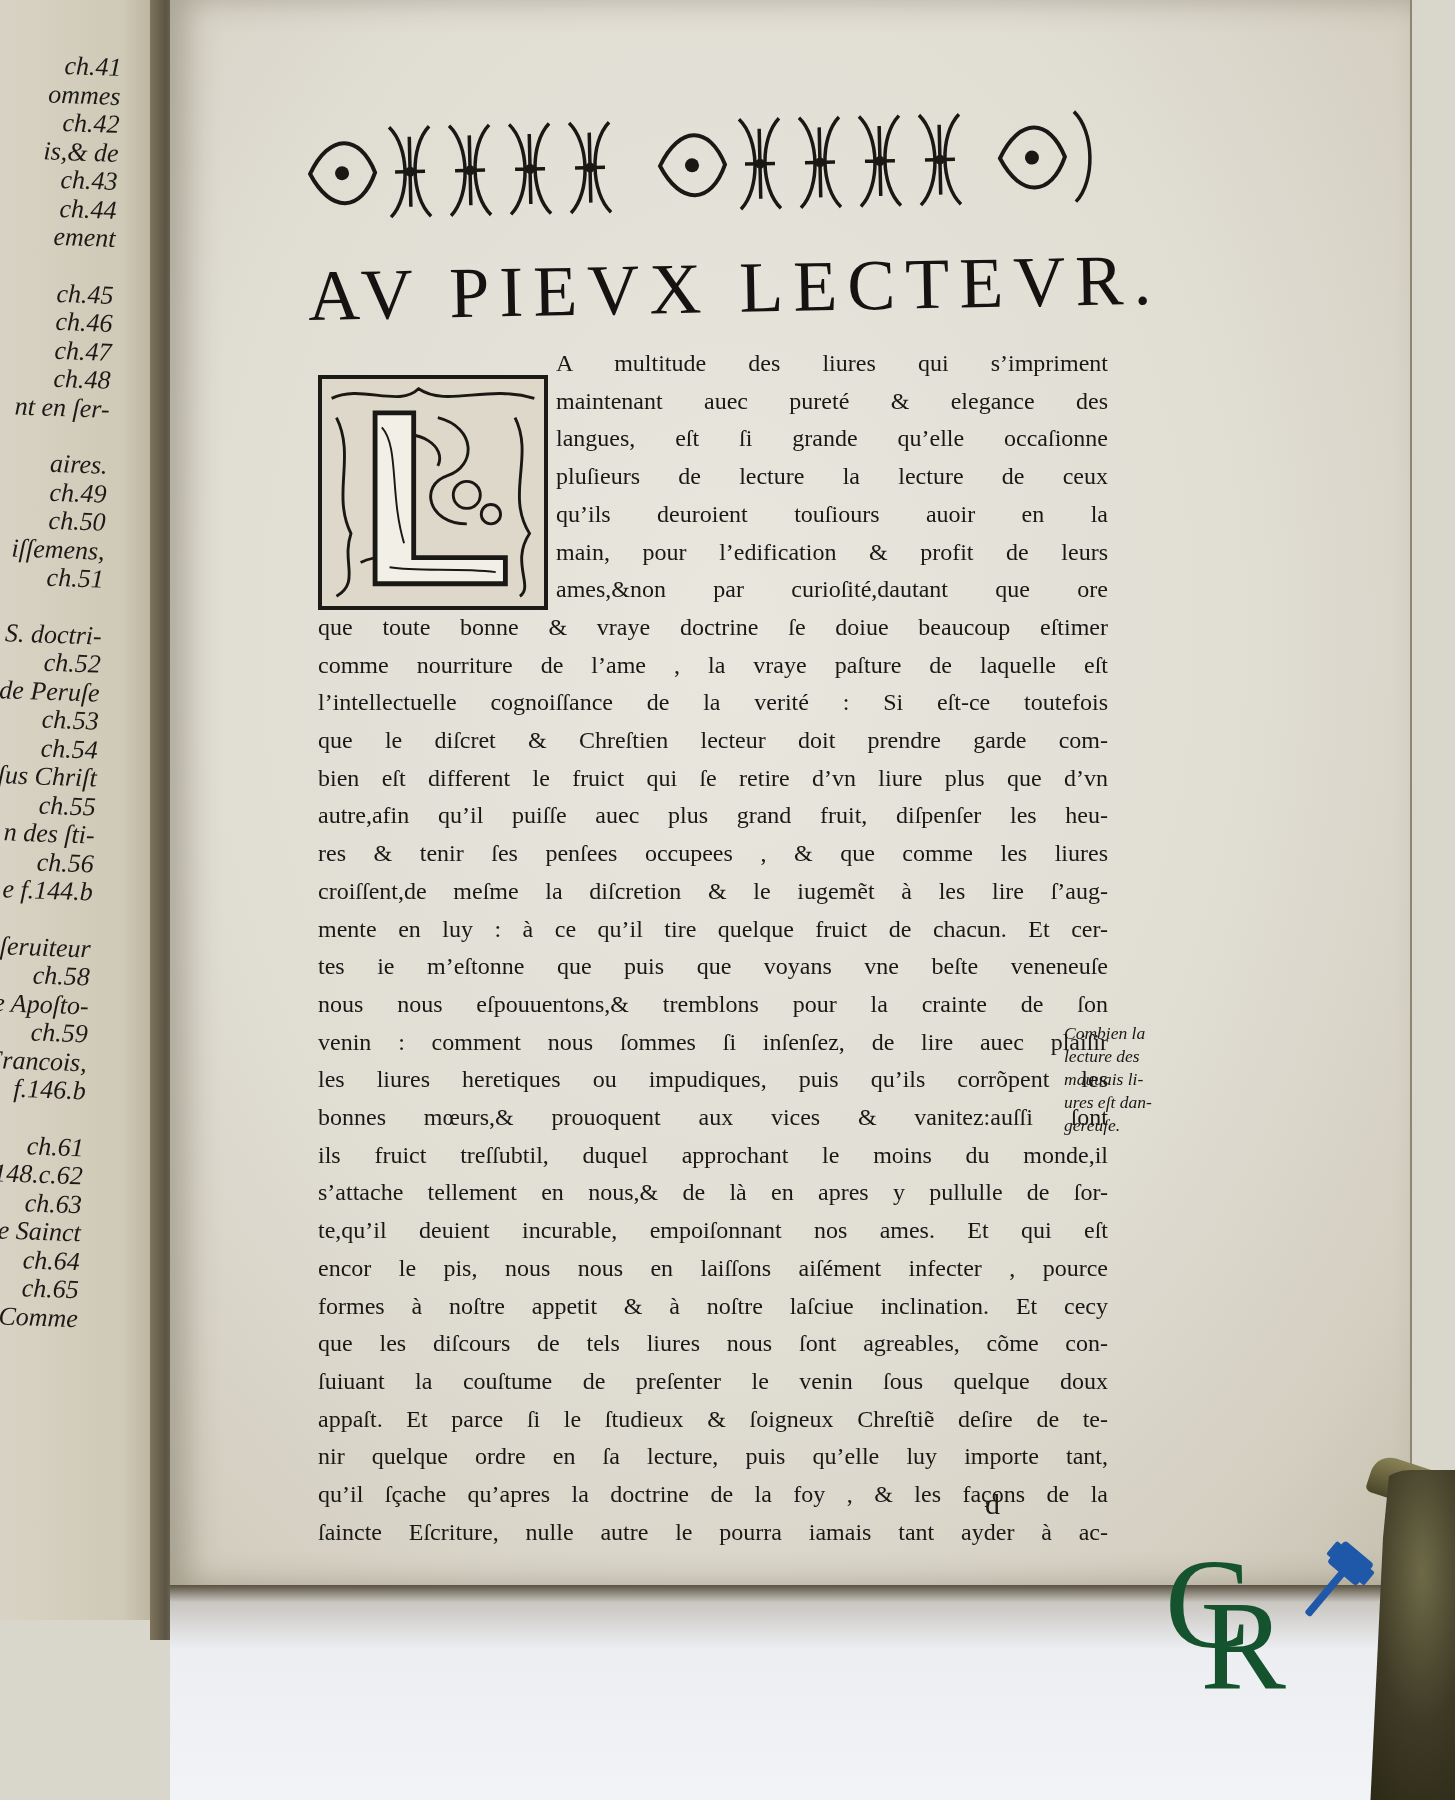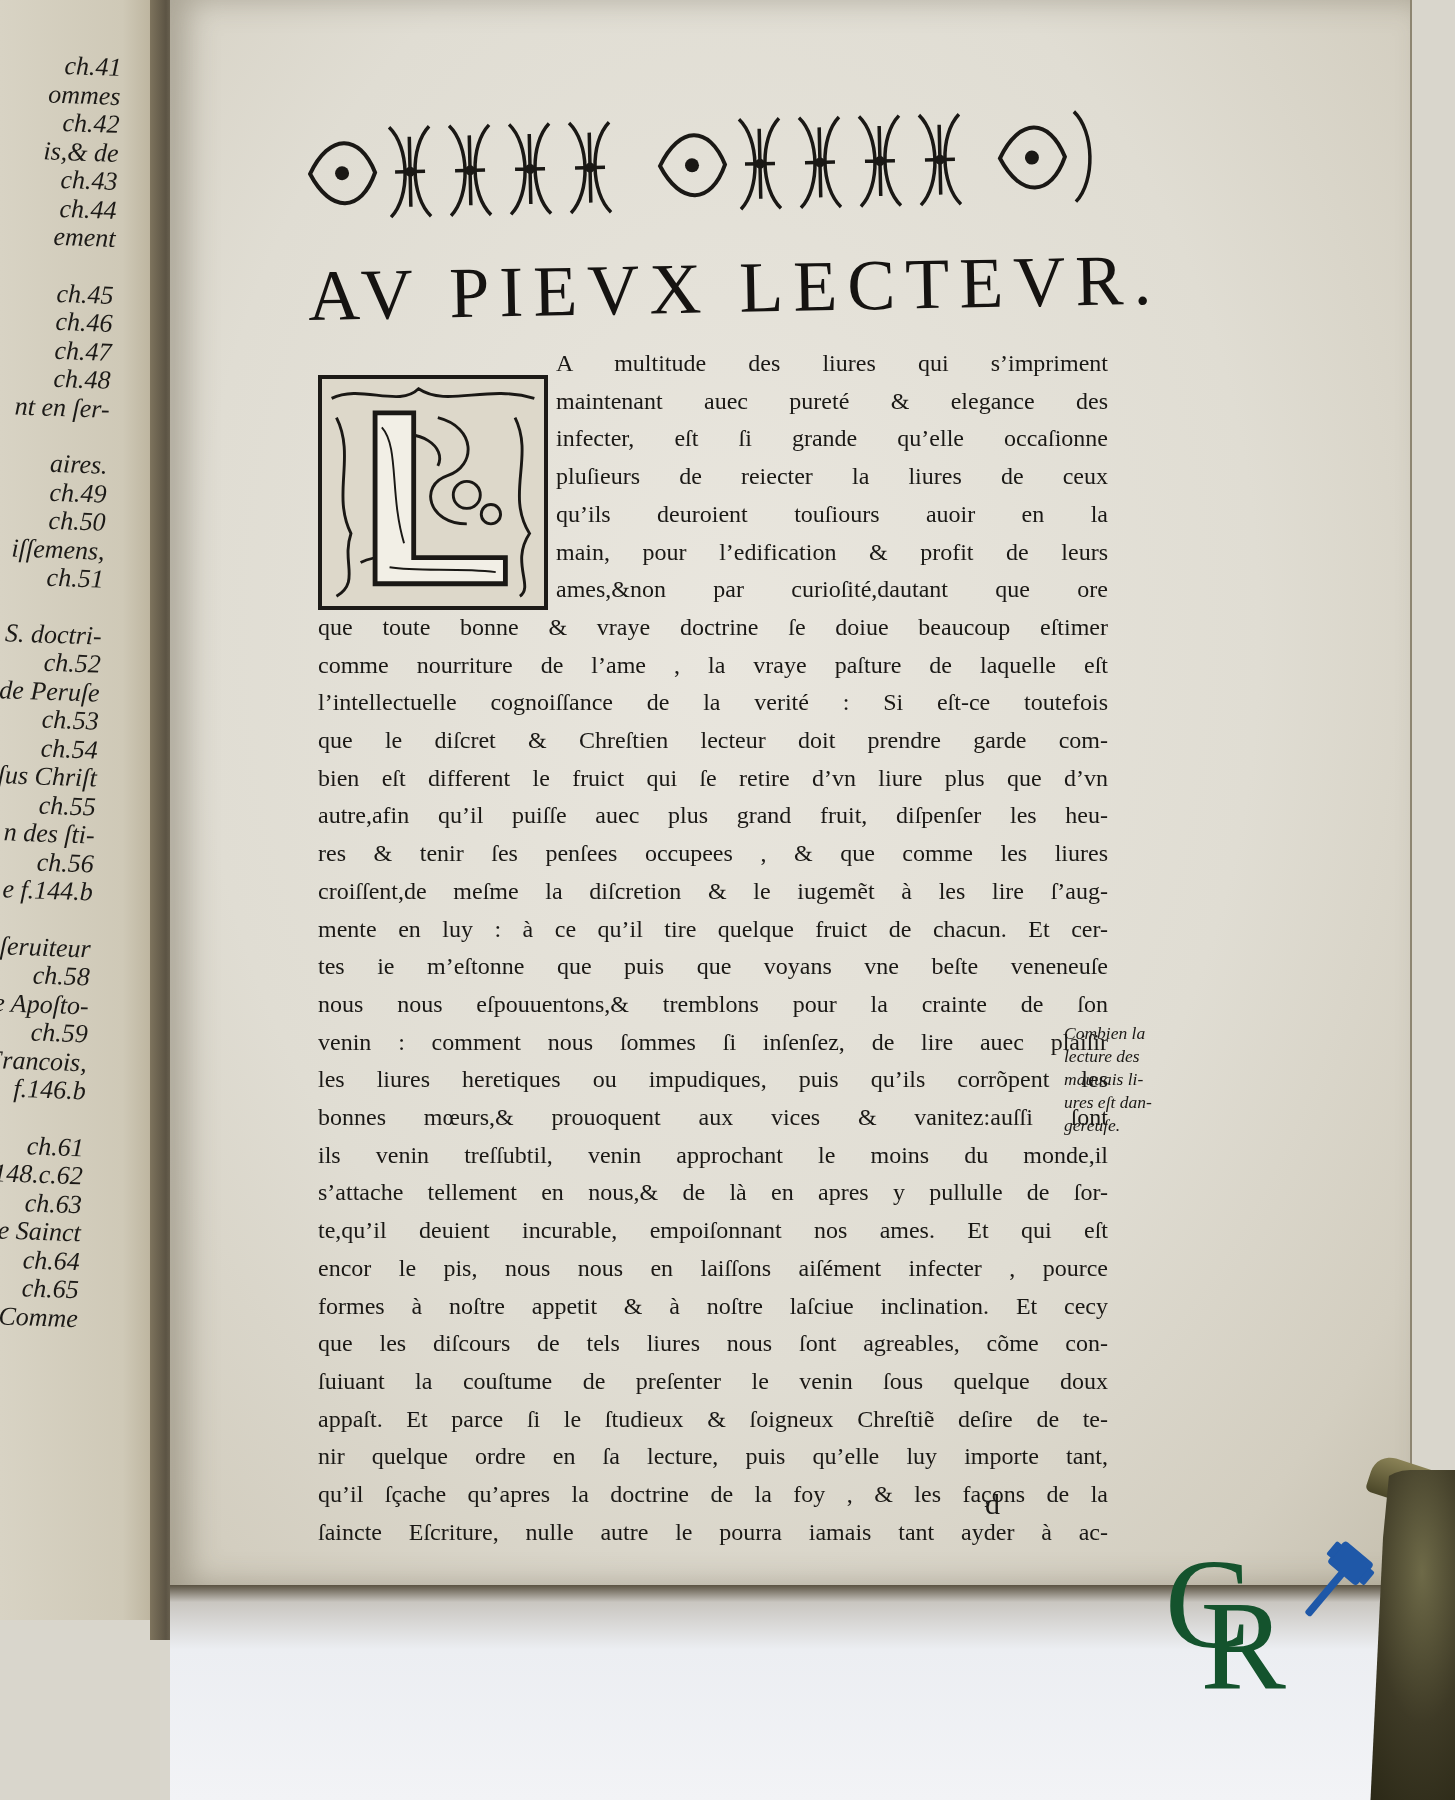--- a/index.html
+++ b/index.html
@@ -208,40 +208,40 @@
       <g stroke="#1a1815" stroke-width="2" fill="none">
         <path d="M62,50 C80,70 70,120 85,170"></path>
         <path d="M70,195 C100,200 140,195 180,200"></path>
       </g>
     </svg>
   </div>
 
   <div class="body-text" id="bodyText">
       <span class="line indent">A multitude des liures qui s’impriment</span>
       <span class="line indent">maintenant auec pureté &amp; elegance des</span>
-      <span class="line indent">infecter, eſt ſi grande qu’elle occaſionne</span>
-      <span class="line indent">pluſieurs de reiecter la liures de ceux</span>
+      <span class="line indent">langues, eſt ſi grande qu’elle occaſionne</span>
+      <span class="line indent">pluſieurs de lecture la lecture de ceux</span>
       <span class="line indent">qu’ils deuroient touſiours auoir en la</span>
       <span class="line indent">main, pour l’edification &amp; profit de leurs</span>
       <span class="line indent">ames,&amp;non par curioſité,dautant que ore</span>
       <span class="line">que toute bonne &amp; vraye doctrine ſe doiue beaucoup eſtimer</span>
       <span class="line">comme nourriture de l’ame , la vraye paſture de laquelle eſt</span>
       <span class="line">l’intellectuelle cognoiſſance de la verité : Si eſt-ce toutefois</span>
       <span class="line">que le diſcret &amp; Chreſtien lecteur doit prendre garde com-</span>
       <span class="line">bien eſt different le fruict qui ſe retire d’vn liure plus que d’vn</span>
       <span class="line">autre,afin qu’il puiſſe auec plus grand fruit, diſpenſer les heu-</span>
       <span class="line">res &amp; tenir ſes penſees occupees , &amp; que comme les liures</span>
       <span class="line">croiſſent,de meſme la diſcretion &amp; le iugemẽt à les lire ſ’aug-</span>
       <span class="line">mente en luy : à ce qu’il tire quelque fruict de chacun. Et cer-</span>
       <span class="line">tes ie m’eſtonne que puis que voyans vne beſte veneneuſe</span>
       <span class="line">nous nous eſpouuentons,&amp; tremblons pour la crainte de ſon</span>
       <span class="line">venin : comment nous ſommes ſi inſenſez, de lire auec plaiſir</span>
       <span class="line">les liures heretiques ou impudiques, puis qu’ils corrõpent les</span>
       <span class="line">bonnes mœurs,&amp; prouoquent aux vices &amp; vanitez:auſſi ſont</span>
-      <span class="line">ils venin treſſubtil, venin approchant le moins du monde,il</span>
+      <span class="line">ils fruict treſſubtil, duquel approchant le moins du monde,il</span>
       <span class="line">s’attache tellement en nous,&amp; de là en apres y pullulle de ſor-</span>
       <span class="line">te,qu’il deuient incurable, empoiſonnant nos ames. Et qui eſt</span>
       <span class="line">encor le pis, nous nous en laiſſons aiſément infecter , pource</span>
       <span class="line">formes à noſtre appetit &amp; à noſtre laſciue inclination. Et cecy</span>
       <span class="line">que les diſcours de tels liures nous ſont agreables, cõme con-</span>
       <span class="line">ſuiuant la couſtume de preſenter le venin ſous quelque doux</span>
       <span class="line">appaſt. Et parce ſi le ſtudieux &amp; ſoigneux Chreſtiẽ deſire de te-</span>
       <span class="line">nir quelque ordre en ſa lecture, puis qu’elle luy importe tant,</span>
       <span class="line">qu’il ſçache qu’apres la doctrine de la foy , &amp; les façons de la</span>
       <span class="line">ſaincte Eſcriture, nulle autre le pourra iamais tant ayder à ac-</span>

